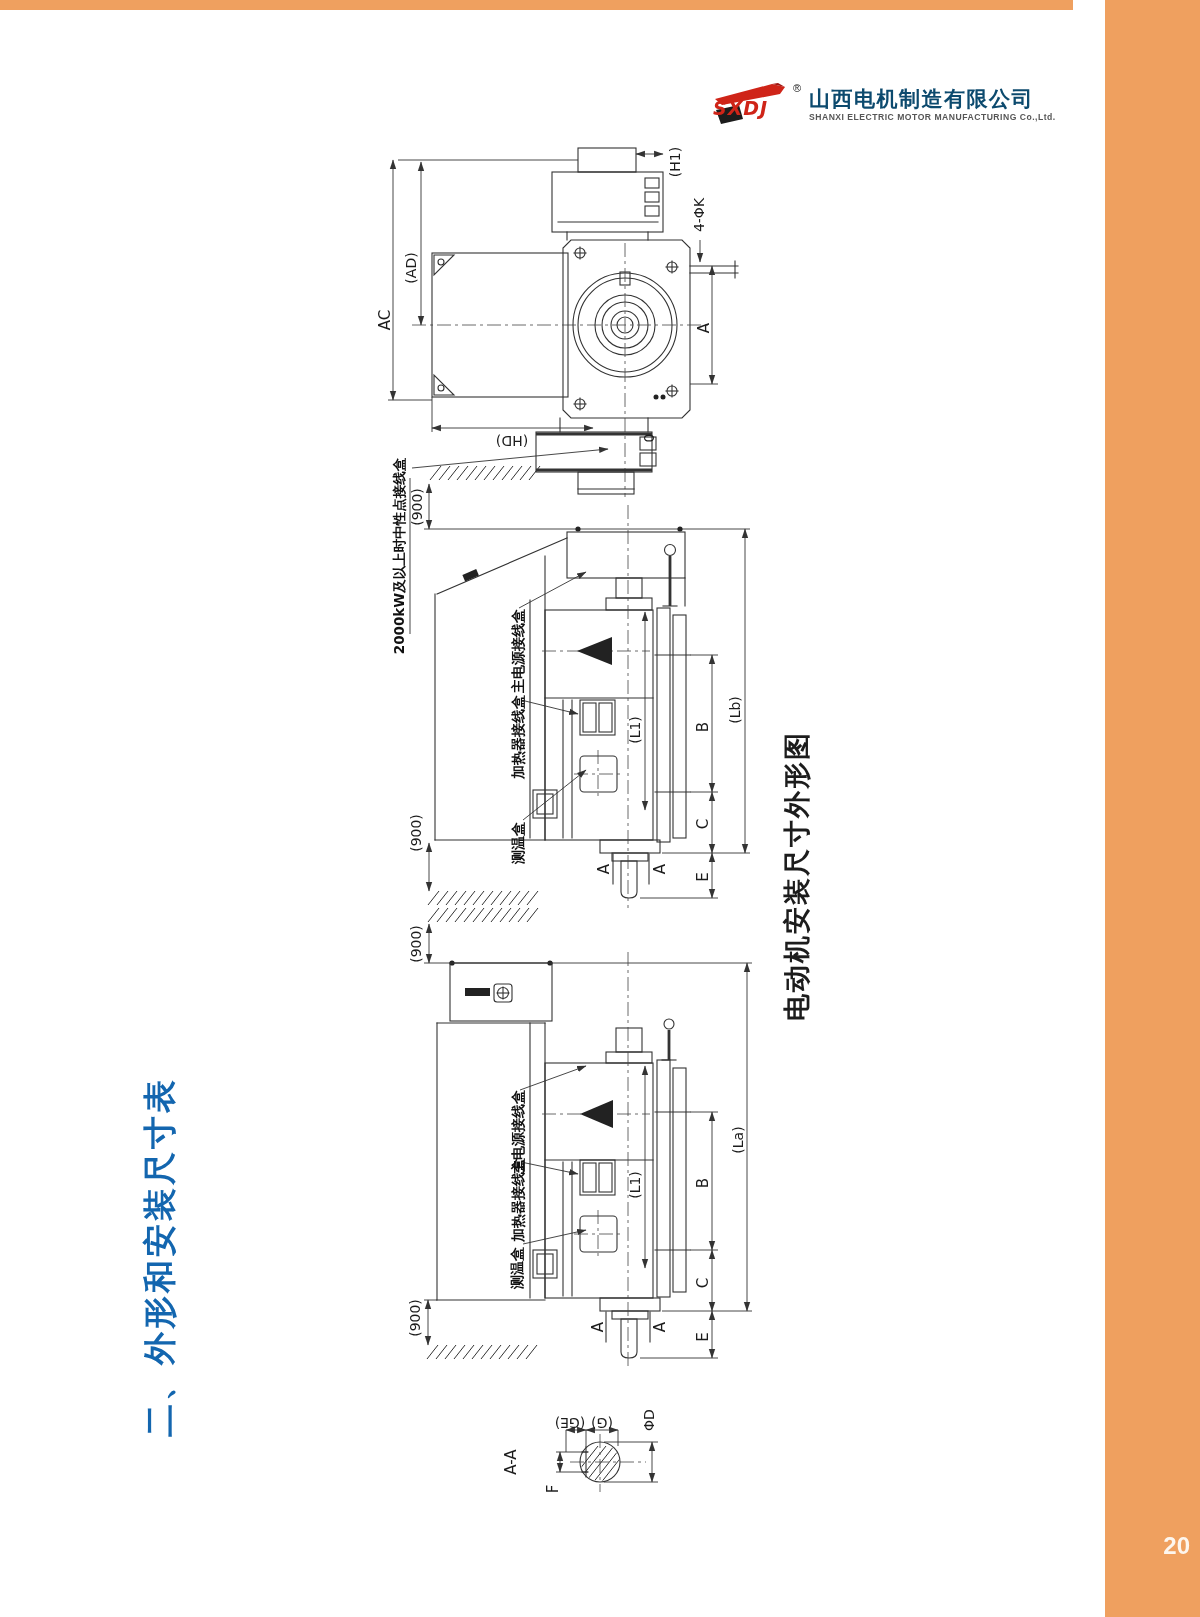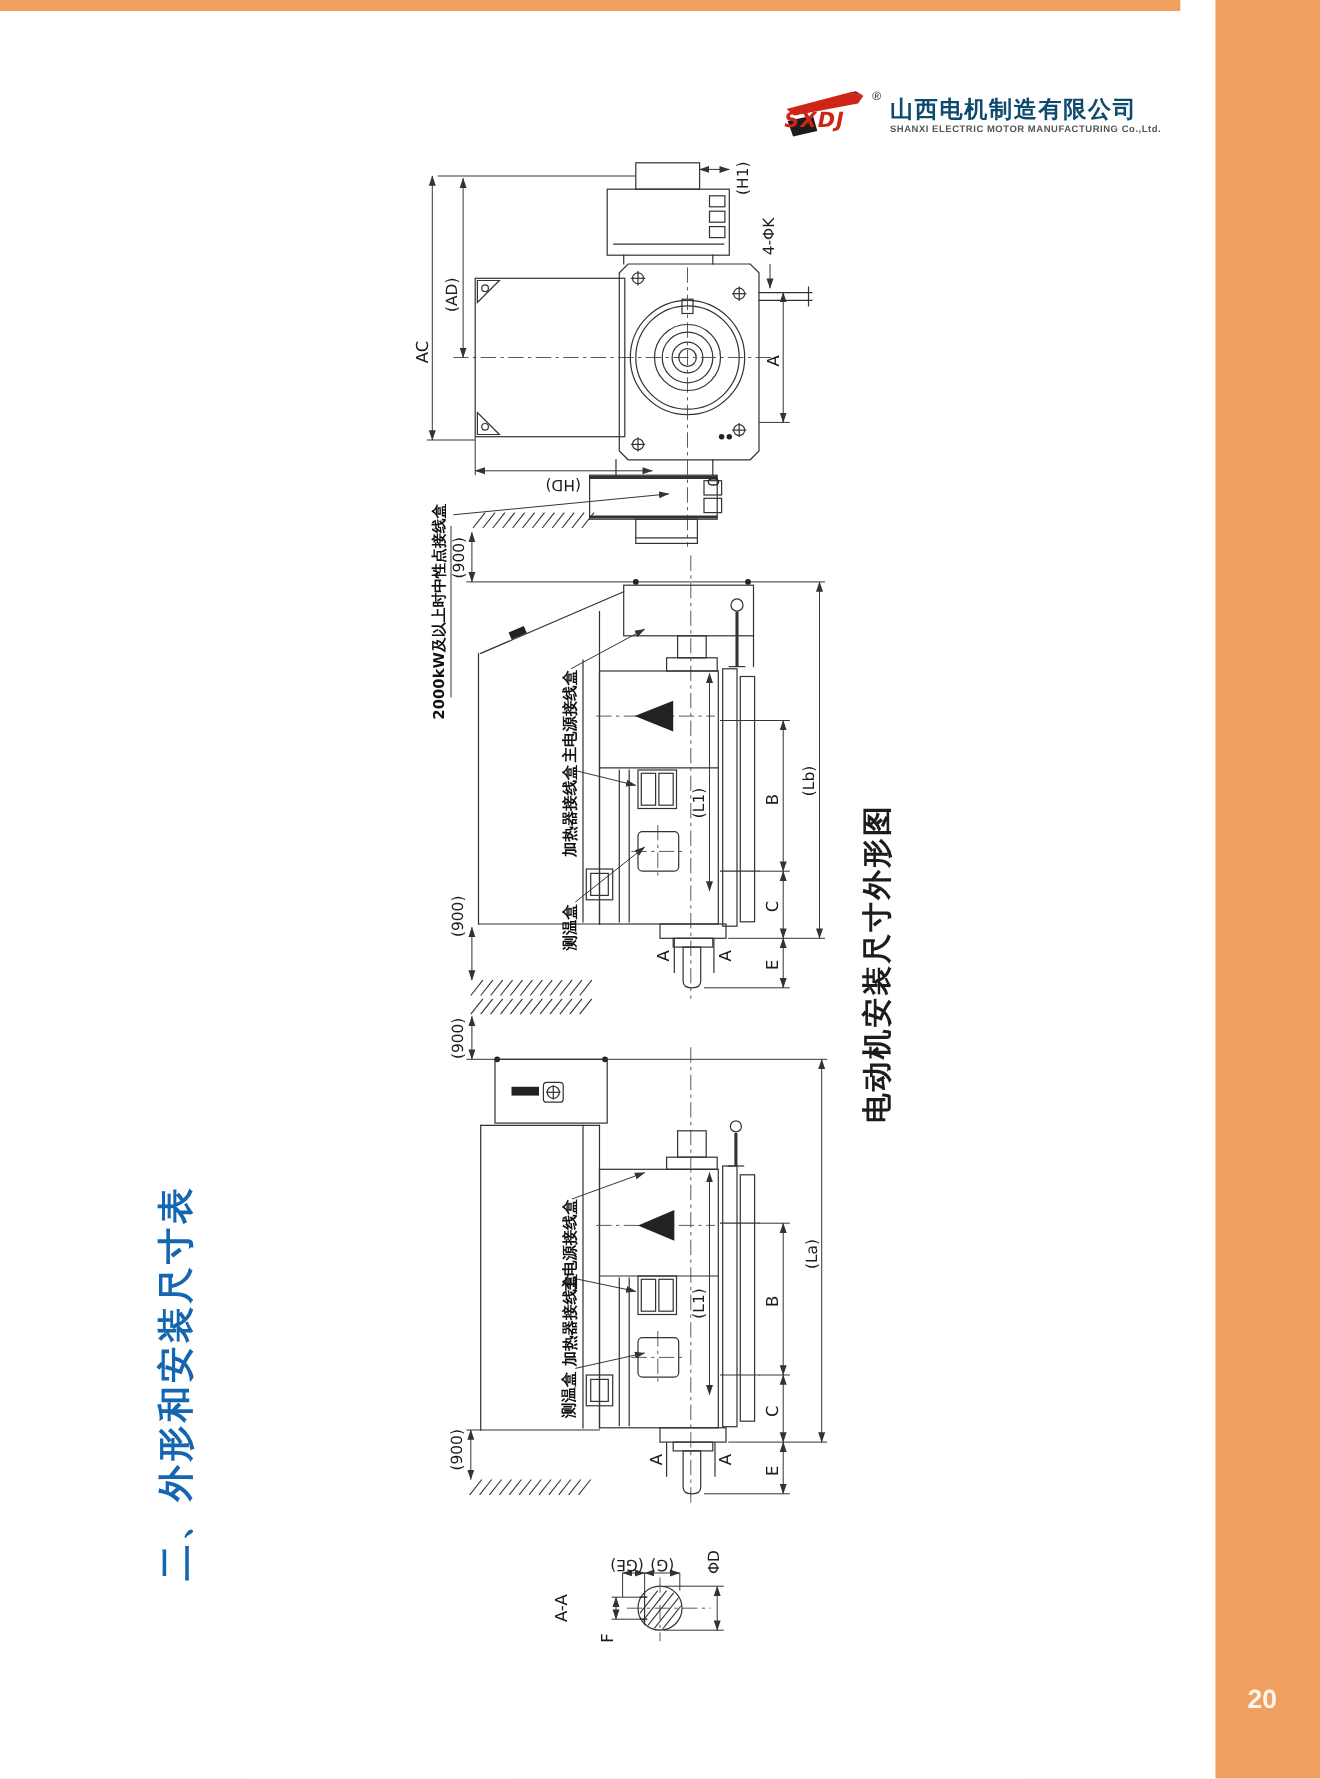--- a/index.html
+++ b/index.html
@@ -1,20 +1,20 @@
 <!DOCTYPE html>
 <html><head>
 <meta charset="utf-8">
 <style>
   html,body{margin:0;padding:0;background:#e8e8e8;}
   .page{position:relative;width:1200px;height:1617px;background:#ffffff;overflow:hidden;
         font-family:"Liberation Sans",sans-serif;}
   .topbar{position:absolute;left:0;top:0;width:1073px;height:10px;background:#efa05f;}
   .sidebar{position:absolute;right:0;top:0;width:95px;height:1617px;background:#efa05f;}
-  .pagenum{position:absolute;left:0;right:10px;top:1532px;text-align:center;color:#fdf6ee;
+  .pagenum{position:absolute;left:0;right:10px;top:1532px;text-align:right;color:#fdf6ee;
            font-size:24px;font-weight:bold;}
   
   .logo{position:absolute;left:712px;top:82px;width:310px;height:48px;}
   .logomark{position:absolute;left:0;top:0;}
   .reg{position:absolute;left:81px;top:0px;font-size:11px;color:#222;}
   .cn{position:absolute;left:97px;top:3px;font-size:21px;font-weight:bold;color:#0c4a6e;
       letter-spacing:1.5px;white-space:nowrap;}
   .en{position:absolute;left:97px;top:30px;font-size:8.6px;color:#565656;letter-spacing:.5px;
       white-space:nowrap;font-weight:bold;}
   

